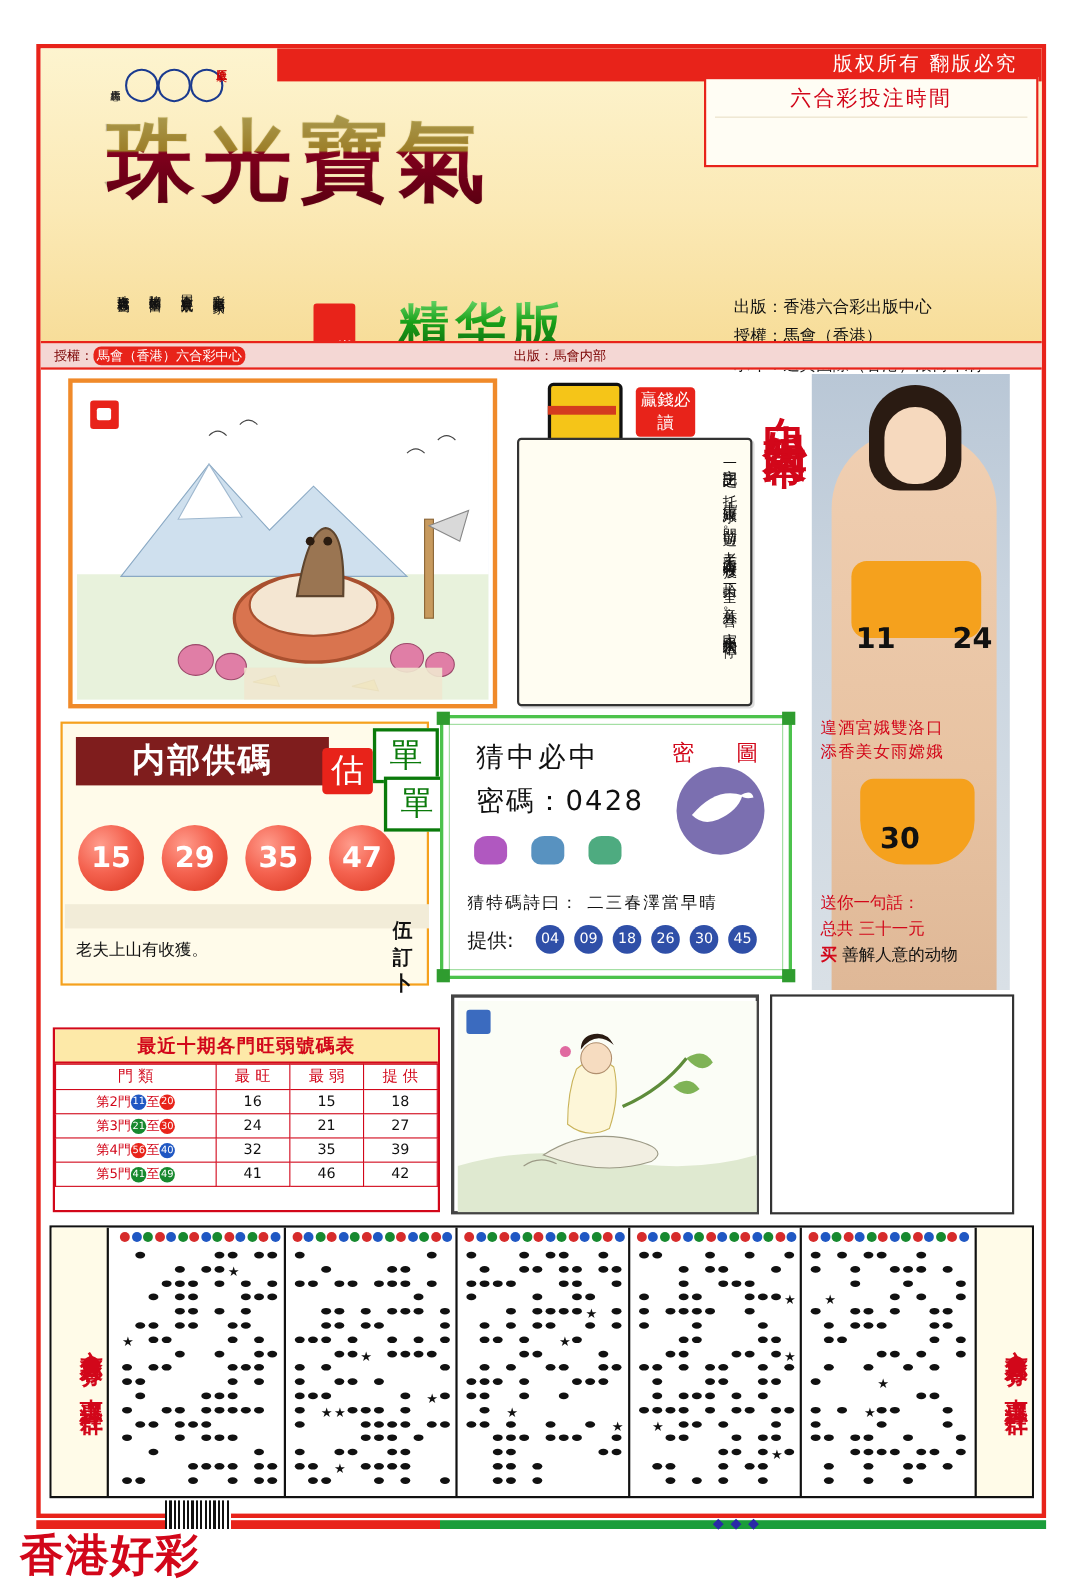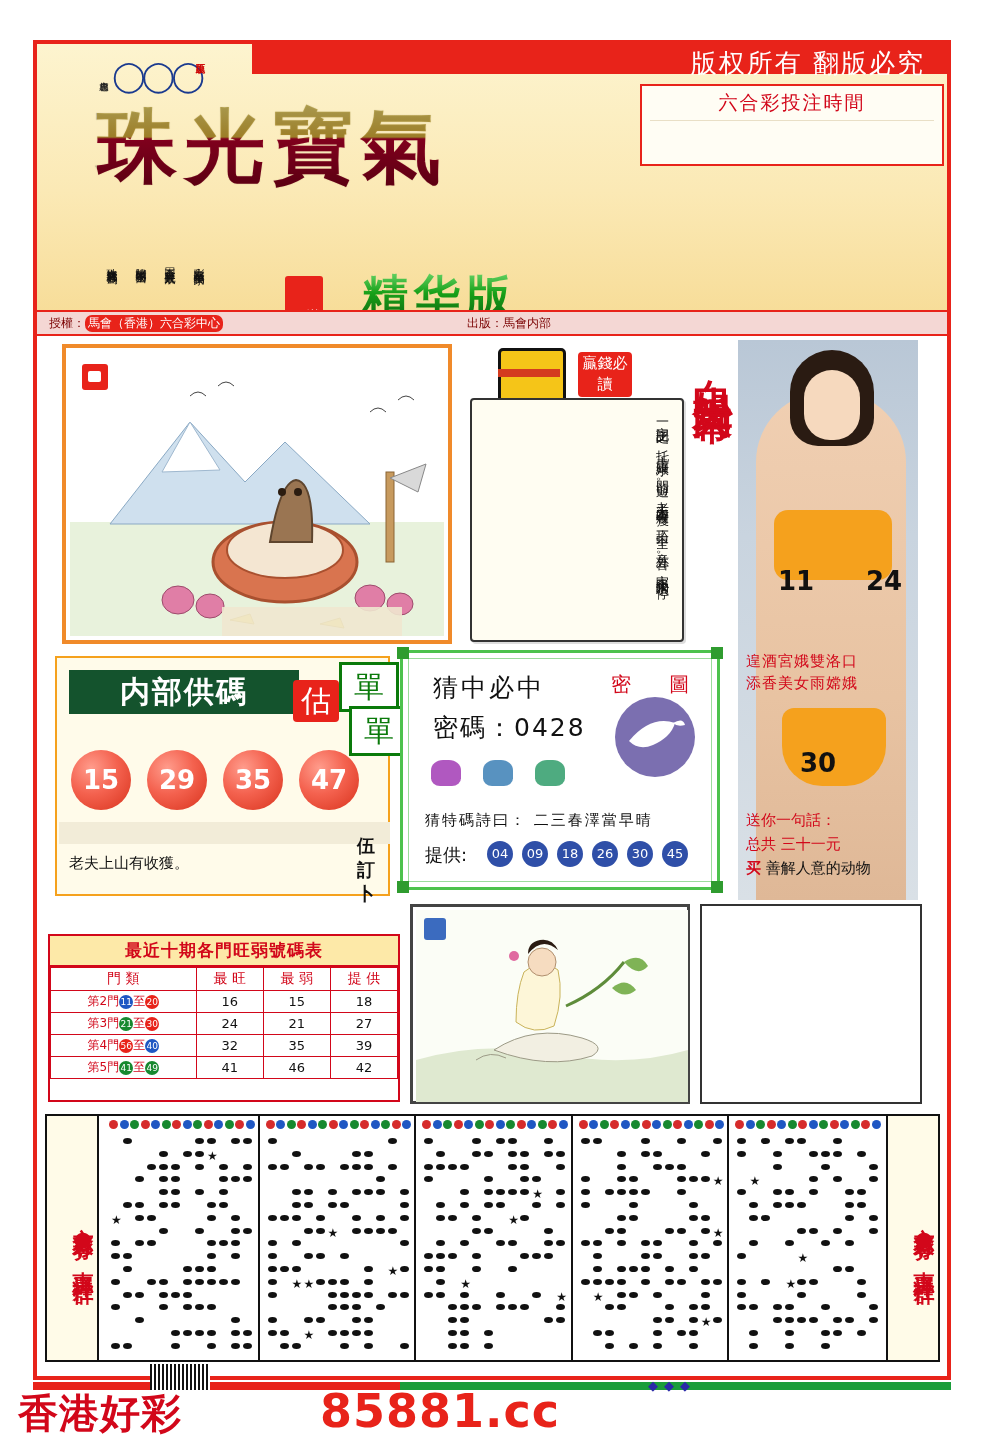--- a/index.html
+++ b/index.html
@@ -24,21 +24,21 @@
   
   .header{
     position:absolute;left:37px;top:44px;width:910px;height:268px;
     background:linear-gradient(180deg,#fdf4cf 0%, #fbe9b5 55%, #f7dd99 100%);
   }
   .hdr-red-top{
     position:absolute;left:215px;top:0px;width:695px;height:30px;
     background:#e8231a;
   }
   .hdr-red-top span{
-    position:absolute;right:22px;top:2px;color:#fff;font-size:26px;
+    position:absolute;right:22px;top:2px;color:#fff;font-size:18px;
     letter-spacing:2px;font-family:"DejaVu Sans",sans-serif;
   }
   .logo-box{
     position:absolute;left:20px;top:6px;width:150px;height:45px;
   }
   .logo-horse{
     position:absolute;left:24px;top:10px;width:28px;height:30px;
     font-size:9px;line-height:10px;color:#222;text-align:center;
     writing-mode:vertical-rl;
   }
@@ -74,21 +74,21 @@
     writing-mode:vertical-rl;font-size:11px;line-height:13px;color:#111;
     letter-spacing:1px;height:70px;
   }
   .seal{
     position:absolute;left:248px;top:232px;width:38px;height:38px;
     background:#e8231a;color:#fff;font-size:14px;text-align:center;
     writing-mode:vertical-rl;line-height:19px;padding:2px 0;
     border-radius:3px;
   }
   .betbox{
-    position:absolute;left:603px;top:40px;width:300px;height:78px;
+    position:absolute;left:603px;top:26px;width:300px;height:78px;
     background:#fffdf4;border:2px solid #e8231a;
   }
   .betbox .bt{
     position:absolute;left:0;top:4px;width:300px;text-align:center;
     color:#d2071a;font-size:19px;letter-spacing:2px;
   }
   .betbox .line{
     position:absolute;left:8px;top:34px;width:284px;height:1px;background:#e9dfc6;
   }
   .pub-info{
@@ -192,21 +192,21 @@
   .pmsg .b{color:#111;}
   .pmsg .buy{color:#d2071a;font-weight:bold;}
 
   
   .supply{
     position:absolute;left:55px;top:656px;width:335px;height:240px;
     border:2px solid #f5a11d;background:#fffbea;box-sizing:border-box;
   }
   .supply-title{
     position:absolute;left:12px;top:12px;width:230px;height:44px;
-    background:#14532d;color:#fff;font-size:30px;font-weight:bold;
+    background:#7f1d1d;color:#fff;font-size:30px;font-weight:bold;
     text-align:center;line-height:44px;letter-spacing:2px;
   }
   .gu{
     position:absolute;left:236px;top:22px;width:46px;height:42px;
     background:#e8231a;color:#fff;font-size:30px;text-align:center;
     line-height:42px;border-radius:4px;
   }
   .dan1{
     position:absolute;left:282px;top:4px;width:54px;height:44px;
     border:3px solid #0a7a0a;color:#0a7a0a;font-size:30px;text-align:center;
@@ -383,20 +383,25 @@
       <div class="mini-col">因會至寶亂米炊</div>
       <div class="mini-col">六彩賭鬼福萬家</div>
     </div>
     <div class="seal">誠言</div>
 
     <div class="betbox">
       <div class="bt">六合彩投注時間</div>
       <div class="line"></div>
     </div>
 
+    <div class="pub-info">
+      <div>出版：香港六合彩出版中心</div>
+      <div>授權：馬會（香港）</div>
+      <div>承印：返真國際（香港）滾筒印刷</div>
+    </div>
   </div>
 
   <div class="hdr-bottom-bar">
     <div class="l">
       <span>授權：</span><span class="badge">馬會（香港）六合彩中心</span>
     </div>
     <div class="r">出版：馬會内部</div>
   </div>
 
   <div class="illus">
@@ -1077,16 +1082,15 @@
         <div class="dot" style="left: 756.4px; top: 214px;"></div>
         <div class="dot" style="left: 648.4px; top: 226.8px;"></div>
         <div class="dot" style="left: 684.4px; top: 226.8px;"></div>
         <div class="dot" style="left: 720.4px; top: 226.8px;"></div>
       </div>
   </div>
 
   <div class="footer-bar"></div>
   <div class="barcode"></div>
   <div class="foot-txt">香港好彩</div>
-  <div class="foot-num">85881.cc</div>
   <div class="foot-diamonds">◆◆◆</div>
 
 </div>
 
 </body></html>

